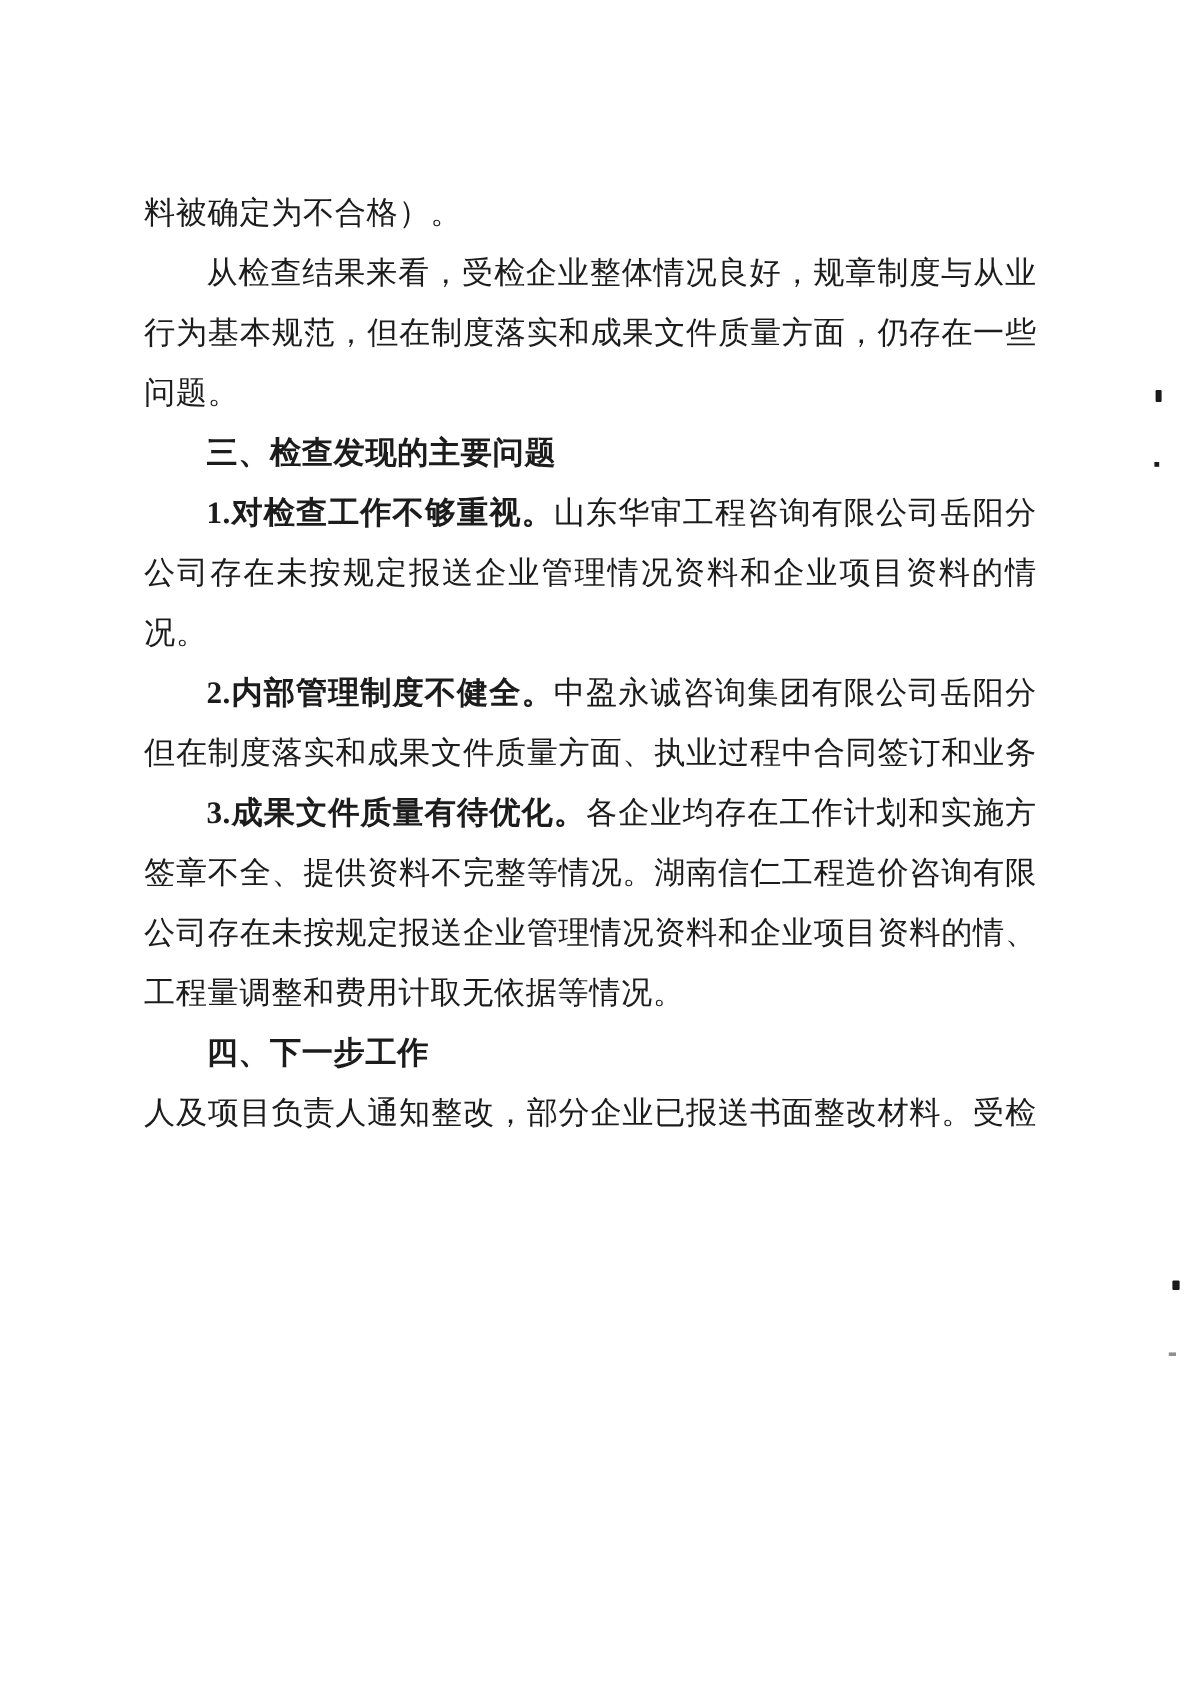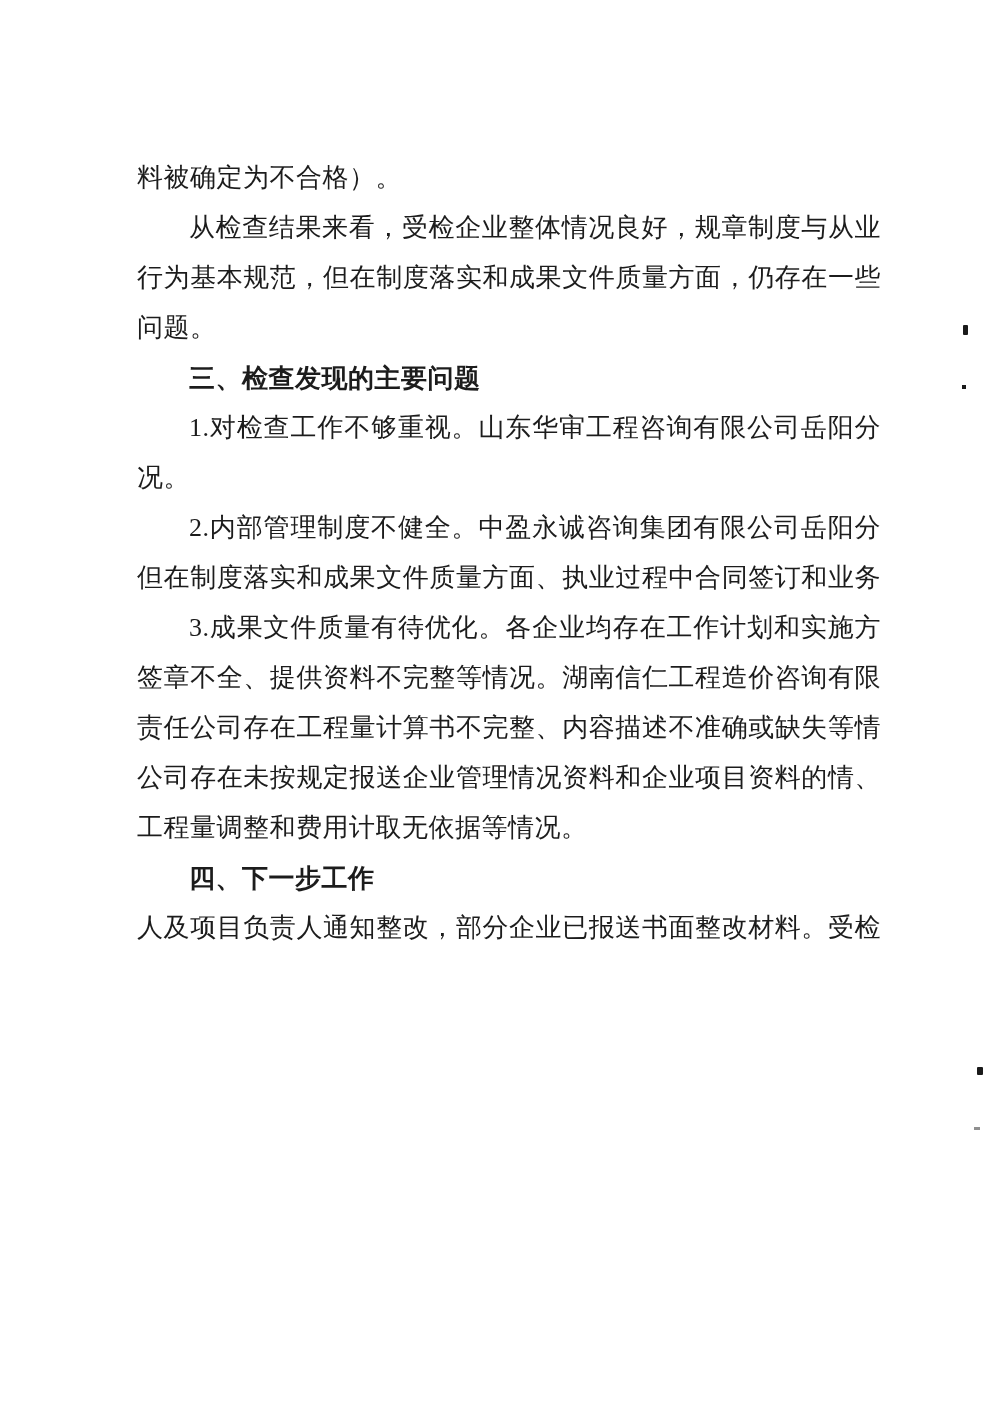--- a/index.html
+++ b/index.html
@@ -11,45 +11,45 @@
     position: relative;
     width: 1000px;
     height: 1413px;
     background: #ffffff;
     overflow: hidden;
     font-family: "Liberation Serif", "DejaVu Serif", serif;
     color: #1c1c1c;
   }
   .textblock {
     position: absolute;
-    left: 137px;
+    left: 120px;
     top: 153px;
     width: 744px;
   }
   .ln {
     font-size: 26px;
     line-height: 50px;
     height: 50px;
     white-space: nowrap;
     text-align: justify;
     text-align-last: justify;
     letter-spacing: 0.5px;
   }
   .ln.end {
     text-align-last: left;
   }
   .ln.ind {
     text-indent: 52px;
   }
   .ln.hd {
-    font-family: Liberation Sans, sans-serif;
+    font-family: Liberation Serif, serif;
     font-weight: 700;
   }
   .ln b.lead {
-    font-weight: 400;
+    font-weight: 700;
   }
   .speck {
     position: absolute;
     background: #1a1a1a;
   }
   .speck-1 { left: 963px; top: 325px; width: 5px;  height: 10px; border-radius: 1px; }
   .speck-2 { left: 962px; top: 385px; width: 4px;  height: 4px; }
   .speck-3 { left: 977px; top: 1067px; width: 6px; height: 8px; border-radius: 1px; }
   .speck-4 { left: 974px; top: 1127px; width: 6px; height: 3px; background: #8f8f8f; }
 </style>
@@ -62,28 +62,28 @@
 
     <div class="ln end"><span>料被确定为不合格）。</span></div>
 
     <div class="ln ind"><span>从检查结果来看，受检企业整体情况良好，规章制度与从业</span></div>
     <div class="ln"><span>行为基本规范，但在制度落实和成果文件质量方面，仍存在一些</span></div>
     <div class="ln end"><span>问题。</span></div>
 
     <div class="ln ind hd end"><span>三、检查发现的主要问题</span></div>
 
     <div class="ln ind"><b class="lead">1.对检查工作不够重视。</b><span>山东华审工程咨询有限公司岳阳分</span></div>
+    <div class="ln"><span>公司存在未按规定报送企业管理情况资料和企业项目资料的情</span></div>
     <div class="ln end"><span>况。</span></div>
 
     <div class="ln ind"><b class="lead">2.内部管理制度不健全。</b><span>中盈永诚咨询集团有限公司岳阳分</span></div>
     <div class="ln"><span>但在制度落实和成果文件质量方面、执业过程中合同签订和业务</span></div>
 
     <div class="ln ind"><b class="lead">3.成果文件质量有待优化。</b><span>各企业均存在工作计划和实施方</span></div>
     <div class="ln"><span>签章不全、提供资料不完整等情况。湖南信仁工程造价咨询有限</span></div>
-    <div class="ln"><span>责任公司存在工程量计算书不完整、内容描述不准确或缺失等情</span></div>
     <div class="ln"><span>公司存在未按规定报送企业管理情况资料和企业项目资料的情、</span></div>
     <div class="ln end"><span>工程量调整和费用计取无依据等情况。</span></div>
 
     <div class="ln ind hd end"><span>四、下一步工作</span></div>
 
     <div class="ln"><span>人及项目负责人通知整改，部分企业已报送书面整改材料。受检</span></div>
 
   </div>
 
   <div class="speck speck-1"></div>

